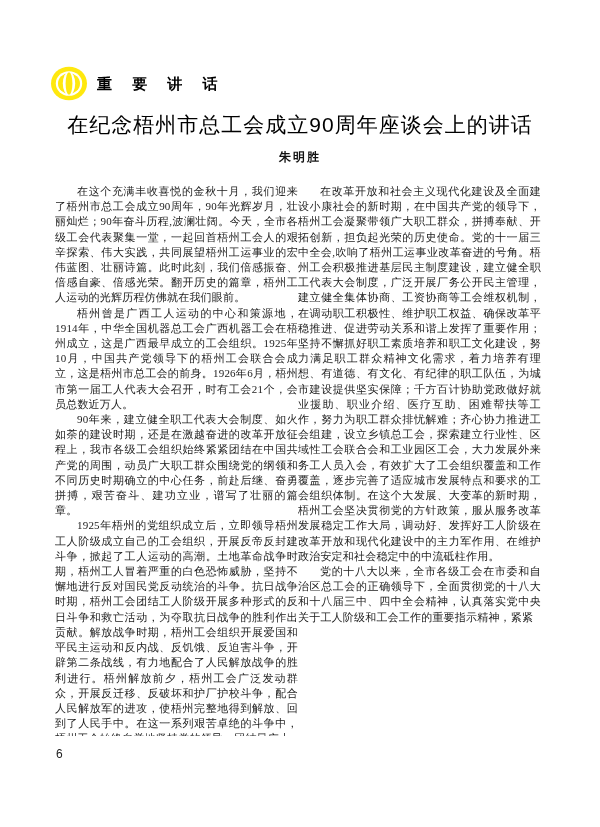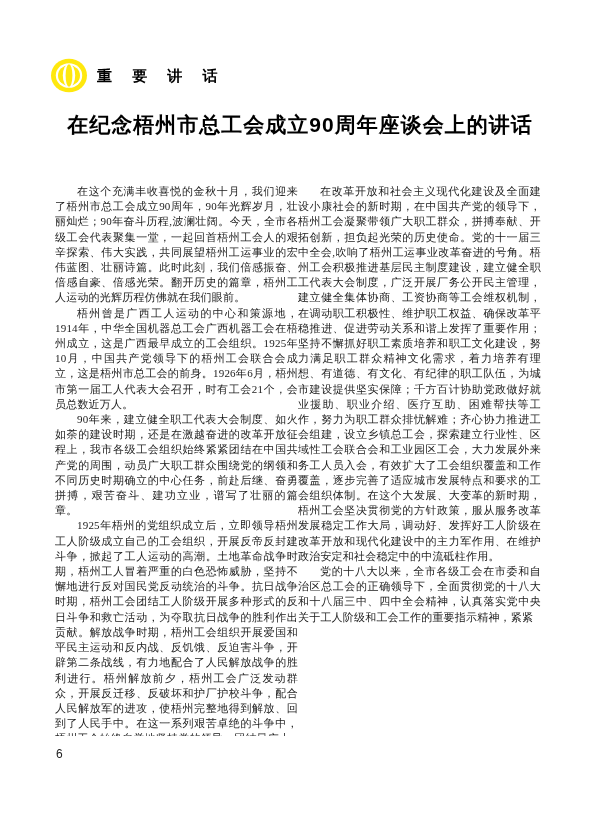--- a/index.html
+++ b/index.html
@@ -14,21 +14,21 @@
     color: #1b1b1b;
   }
   .page {
     position: absolute;
     inset: 0;
     background: #ffffff;
   }
   
   .header {
     position: absolute;
-    top: 58px;
+    top: 66px;
     left: 50px;
     display: flex;
     align-items: center;
     gap: 9px;
   }
   .logo { width: 38px; height: 35px; display: block; }
   .section-label {
     font-family: "Liberation Sans", sans-serif;
     font-weight: bold;
     font-size: 15px;
@@ -39,21 +39,21 @@
   }
   
   .title {
     position: absolute;
     top: 111px;
     left: 30px;
     right: 30px;
     margin: 0;
     text-align: center;
     font-family: "Liberation Sans", sans-serif;
-    font-weight: bold;
+    font-weight: normal;
     font-size: 21px;
     letter-spacing: 1px;
     color: #000;
     white-space: nowrap;
   }
   .author {
     position: absolute;
     top: 149px;
     left: 0;
     width: 100%;
@@ -105,20 +105,21 @@
       <ellipse cx="19" cy="17.5" rx="13.2" ry="12.3" fill="#ffffff"></ellipse>
       <ellipse class="logo-fill" cx="19" cy="17.5" rx="11" ry="10.3" fill="#ffe80e"></ellipse>
       <ellipse cx="19" cy="17.5" rx="6.2" ry="11.6" fill="#ffffff"></ellipse>
       <ellipse class="logo-fill" cx="19" cy="17.5" rx="3.4" ry="11.2" fill="#ffe80e"></ellipse>
     </svg>
     <span class="section-label">重 要 讲 话</span>
   </div>
 
   <h1 class="title">在纪念梧州市总工会成立90周年座谈会上的讲话</h1>
 
+  <div class="author">朱明胜</div>
 
   <div class="columns">
     <div class="column" style="color: rgb(27, 27, 27);">
         <p class="indent">在这个充满丰收喜悦的金秋十月，我们迎来了梧州市总工会成立90周年，90年光辉岁月，壮丽灿烂；90年奋斗历程,波澜壮阔。今天，全市各级工会代表聚集一堂，一起回首梧州工会人的艰辛探索、伟大实践，共同展望梧州工运事业的宏伟蓝图、壮丽诗篇。此时此刻，我们倍感振奋、倍感自豪、倍感光荣。翻开历史的篇章，梧州工人运动的光辉历程仿佛就在我们眼前。</p>
         <p class="indent">梧州曾是广西工人运动的中心和策源地，1914年，中华全国机器总工会广西机器工会在梧州成立，这是广西最早成立的工会组织。1925年10月，中国共产党领导下的梧州工会联合会成立，这是梧州市总工会的前身。1926年6月，梧州市第一届工人代表大会召开，时有工会21个，会员总数近万人。</p>
         <p class="indent">90年来，建立健全职工代表大会制度、如火如荼的建设时期，还是在激越奋进的改革开放征程上，我市各级工会组织始终紧紧团结在中国共产党的周围，动员广大职工群众围绕党的纲领和不同历史时期确立的中心任务，前赴后继、奋勇拼搏，艰苦奋斗、建功立业，谱写了壮丽的篇章。</p>
         <p class="indent">1925年梧州的党组织成立后，立即领导梧州工人阶级成立自己的工会组织，开展反帝反封建斗争，掀起了工人运动的高潮。土地革命战争时期，梧州工人冒着严重的白色恐怖威胁，坚持不懈地进行反对国民党反动统治的斗争。抗日战争时期，梧州工会团结工人阶级开展多种形式的反日斗争和救亡活动，为夺取抗日战争的胜利作出贡献。解放战争时期，梧州工会组织开展爱国和平民主运动和反内战、反饥饿、反迫害斗争，开辟第二条战线，有力地配合了人民解放战争的胜利进行。梧州解放前夕，梧州工会广泛发动群众，开展反迁移、反破坏和护厂护校斗争，配合人民解放军的进攻，使梧州完整地得到解放、回到了人民手中。在这一系列艰苦卓绝的斗争中，梧州工会始终自觉地坚持党的领导，团结最广大</p>
       </div>
     <div class="column" style="color: rgb(27, 27, 27);">
         <p class="indent">在改革开放和社会主义现代化建设及全面建设小康社会的新时期，在中国共产党的领导下，梧州工会凝聚带领广大职工群众，拼搏奉献、开拓创新，担负起光荣的历史使命。党的十一届三中全会,吹响了梧州工运事业改革奋进的号角。梧州工会积极推进基层民主制度建设，建立健全职工代表大会制度，广泛开展厂务公开民主管理，建立健全集体协商、工资协商等工会维权机制，在调动职工积极性、维护职工权益、确保改革平稳推进、促进劳动关系和谐上发挥了重要作用；坚持不懈抓好职工素质培养和职工文化建设，努力满足职工群众精神文化需求，着力培养有理想、有道德、有文化、有纪律的职工队伍，为城市建设提供坚实保障；千方百计协助党政做好就业援助、职业介绍、医疗互助、困难帮扶等工作，努力为职工群众排忧解难；齐心协力推进工会组建，设立乡镇总工会，探索建立行业性、区域性工会联合会和工业园区工会，大力发展外来务工人员入会，有效扩大了工会组织覆盖和工作覆盖，逐步完善了适应城市发展特点和要求的工会组织体制。在这个大发展、大变革的新时期，梧州工会坚决贯彻党的方针政策，服从服务改革发展稳定工作大局，调动好、发挥好工人阶级在改革开放和现代化建设中的主力军作用、在维护政治安定和社会稳定中的中流砥柱作用。</p>

